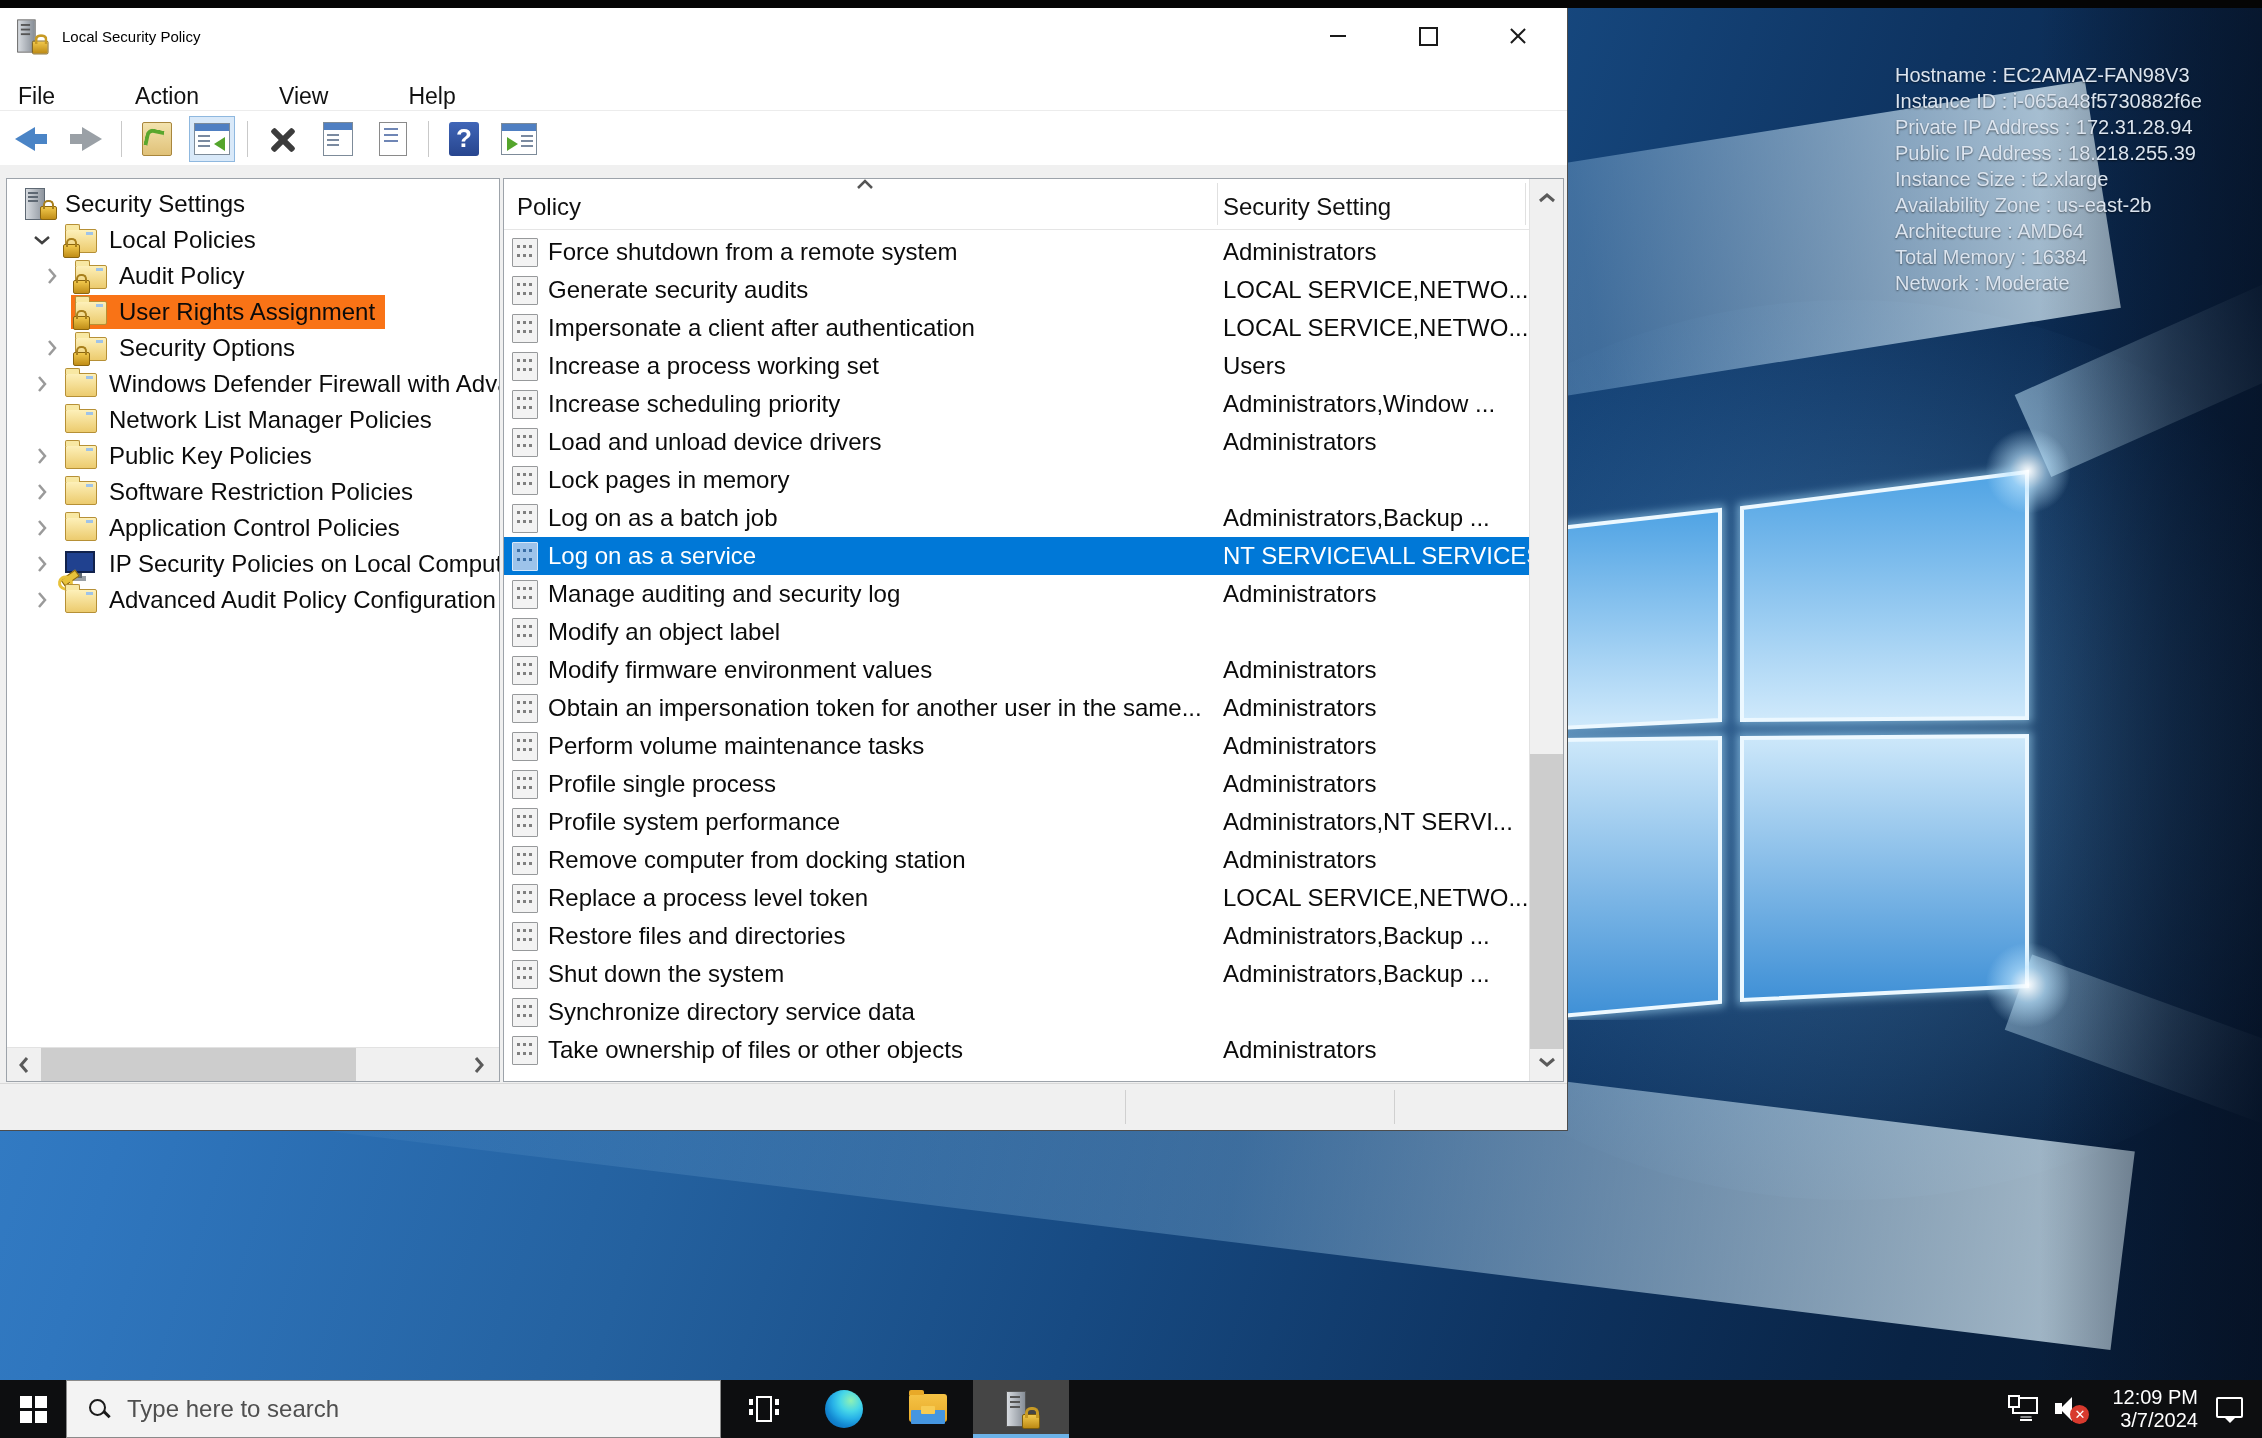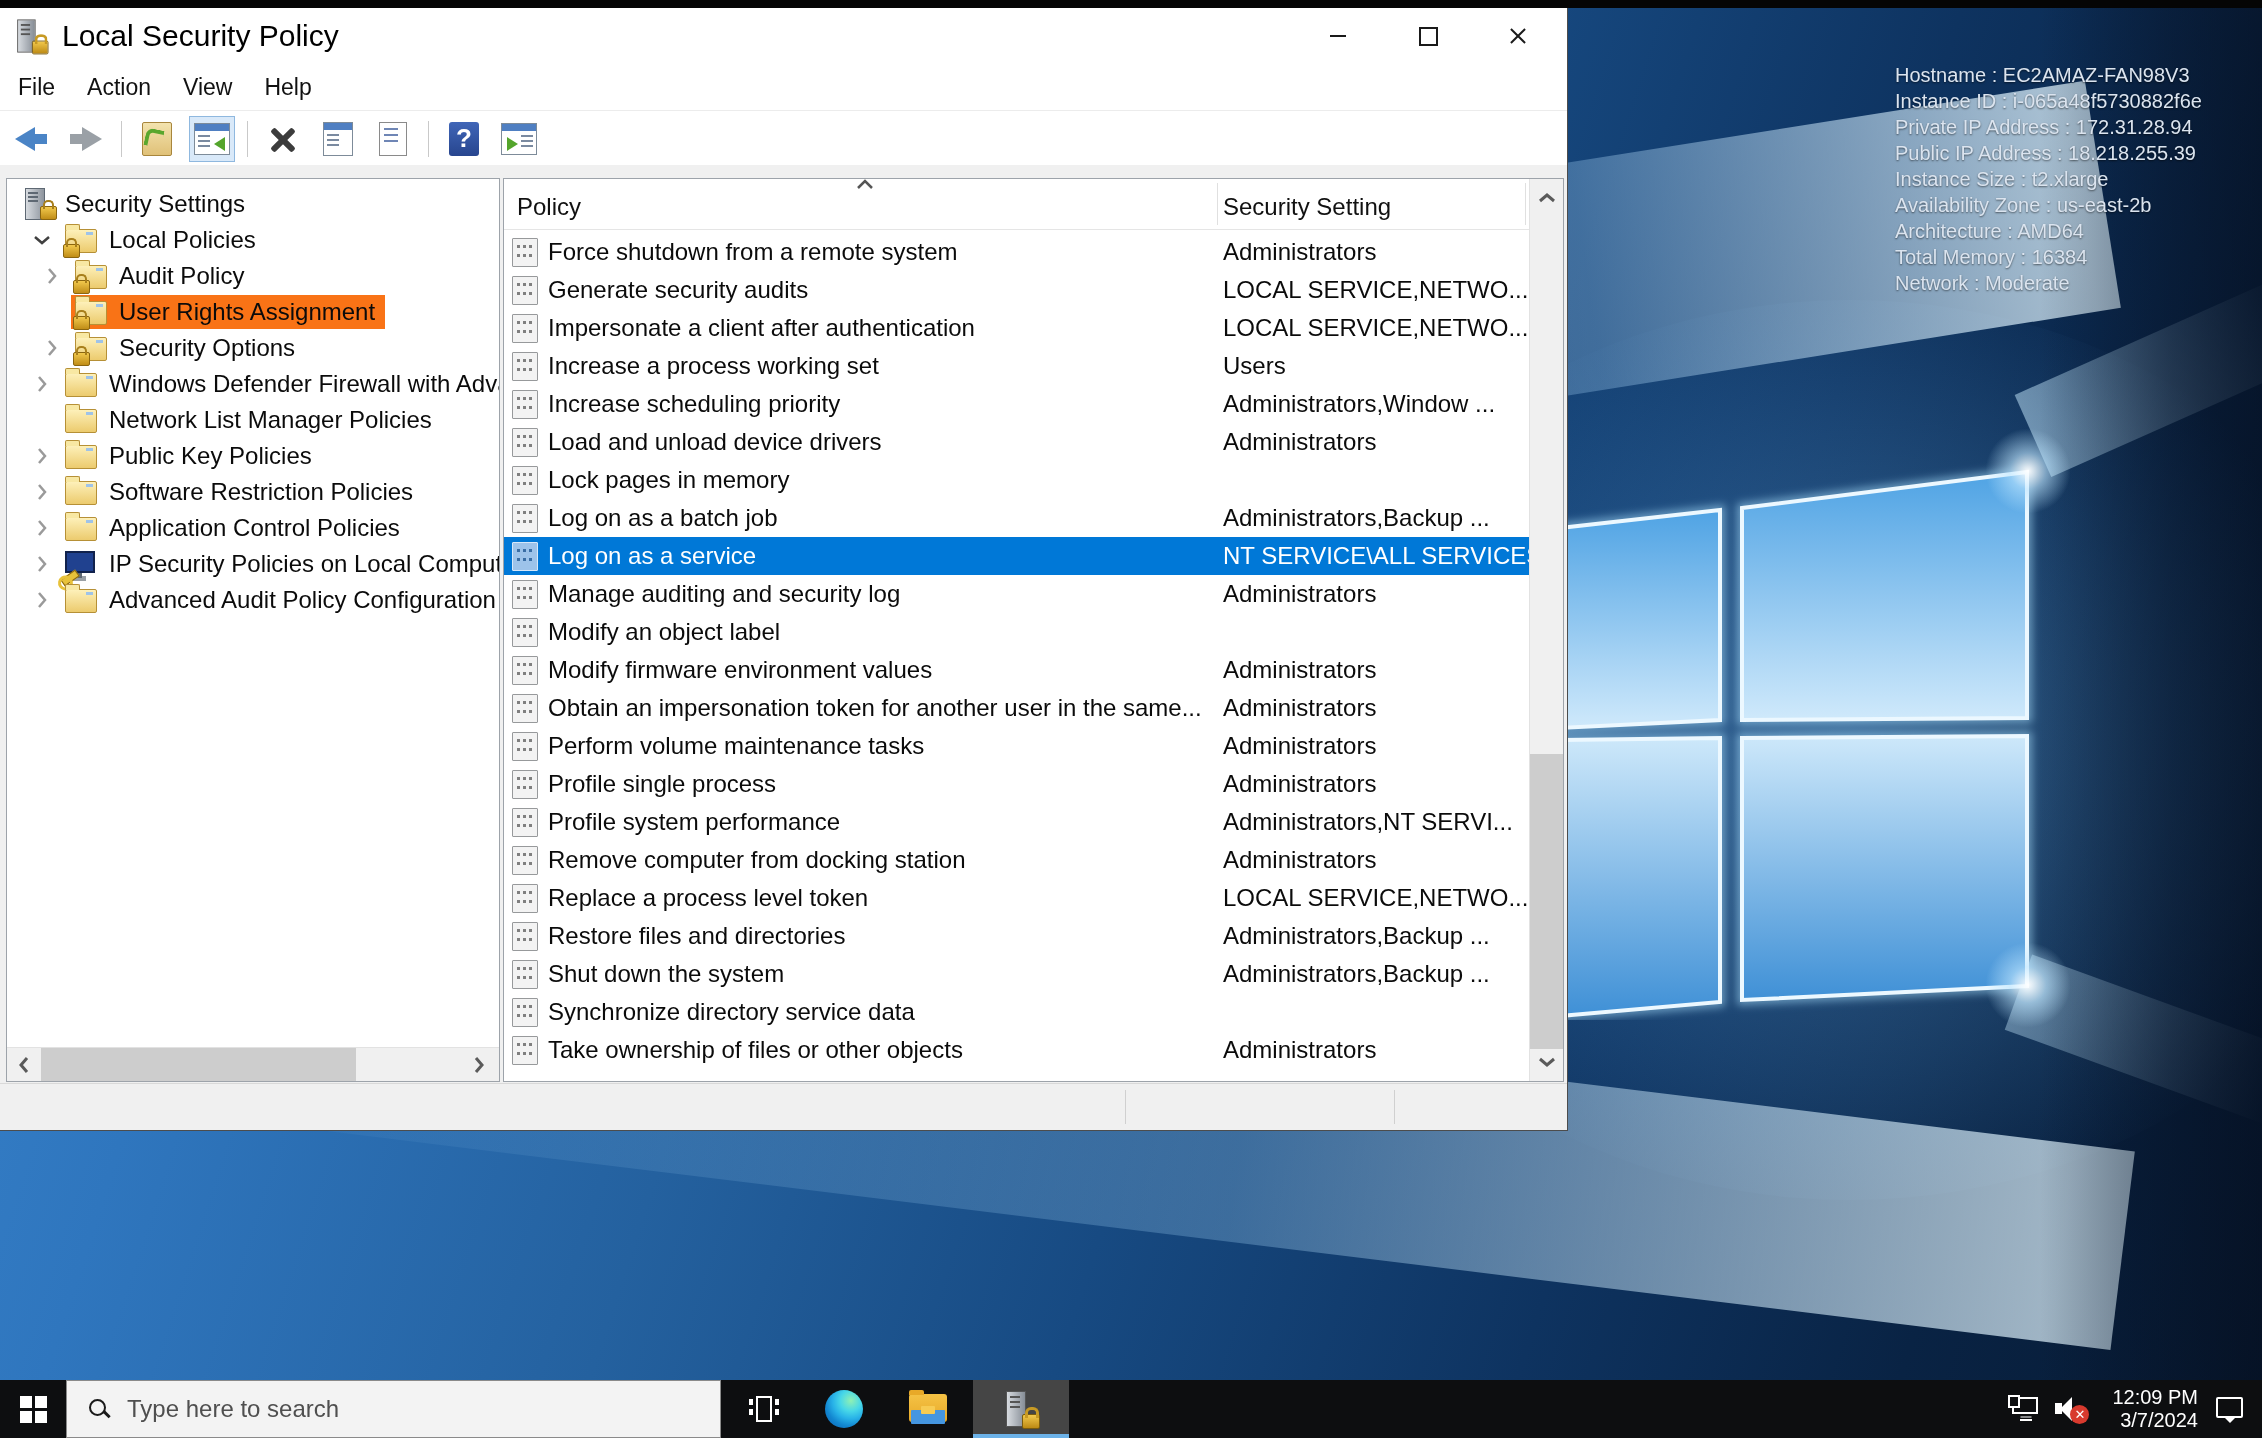--- a/index.html
+++ b/index.html
@@ -25,29 +25,29 @@
   .winlogo{position:absolute;left:1540px;top:440px;}
   .sparkle{position:absolute;border-radius:50%;
     background:radial-gradient(circle,rgba(255,255,255,.95) 0%,rgba(190,230,255,.6) 30%,rgba(150,210,255,0) 70%);}
   
   .bginfo{position:absolute;left:1895px;top:62px;color:#dbe4ef;font-size:20px;line-height:26px;
     text-shadow:0 1px 2px rgba(0,0,0,.55);}
   
   .window{position:absolute;left:0;top:8px;width:1567px;height:1122px;background:#fff;
     border-right:1px solid #4c4c4c;border-bottom:1px solid #4c4c4c;z-index:30;}
   .titlebar{position:relative;height:56px;background:#fff;display:flex;align-items:center;}
-  .title-text{font-size:30px;color:#000;margin-left:14px;text-align:center;}
+  .title-text{font-size:15px;color:#000;margin-left:14px;text-align:center;}
   .caption-btns{position:absolute;right:4px;top:0;height:56px;display:flex;}
   .cap-btn{width:90px;height:56px;display:flex;align-items:center;justify-content:center;}
   .min-glyph{width:16px;height:2px;background:#1a1a1a;}
   .max-glyph{width:15px;height:15px;border:2px solid #1a1a1a;}
   .close-glyph{position:relative;width:18px;height:18px;}
   .close-glyph::before,.close-glyph::after{content:'';position:absolute;left:-1px;top:8px;width:20px;height:2px;background:#1a1a1a;}
   .close-glyph::before{transform:rotate(45deg);}.close-glyph::after{transform:rotate(-45deg);}
-  .menubar{height:46px;border-bottom:1px solid #ececec;display:flex;align-items:center;padding-left:2px;}
+  .menubar{height:46px;border-bottom:1px solid #ececec;display:flex;align-items:flex-end;padding-left:2px;gap:48px;}
   .menu-item{font-size:23px;color:#111;padding:0 16px;}
   .toolbar{height:55px;border-bottom:1px solid #d2d2d2;display:flex;align-items:center;padding-left:8px;gap:9px;}
   .tsep{width:1px;height:36px;background:#c9c9c9;margin:0 3px;}
   .tbtn{width:44px;height:44px;display:flex;align-items:center;justify-content:center;border:1px solid transparent;}
   .tbtn.active{background:#d9e9f9;border:1px solid #8fb8df;}
   
   .arrow{width:0;height:0;border-top:12px solid transparent;border-bottom:12px solid transparent;}
   .arrow.back{border-right:20px solid #4a84c6;position:relative;}
   .arrow.fwd{border-left:20px solid #9aa0a6;}
   .stem{width:12px;height:10px;}

